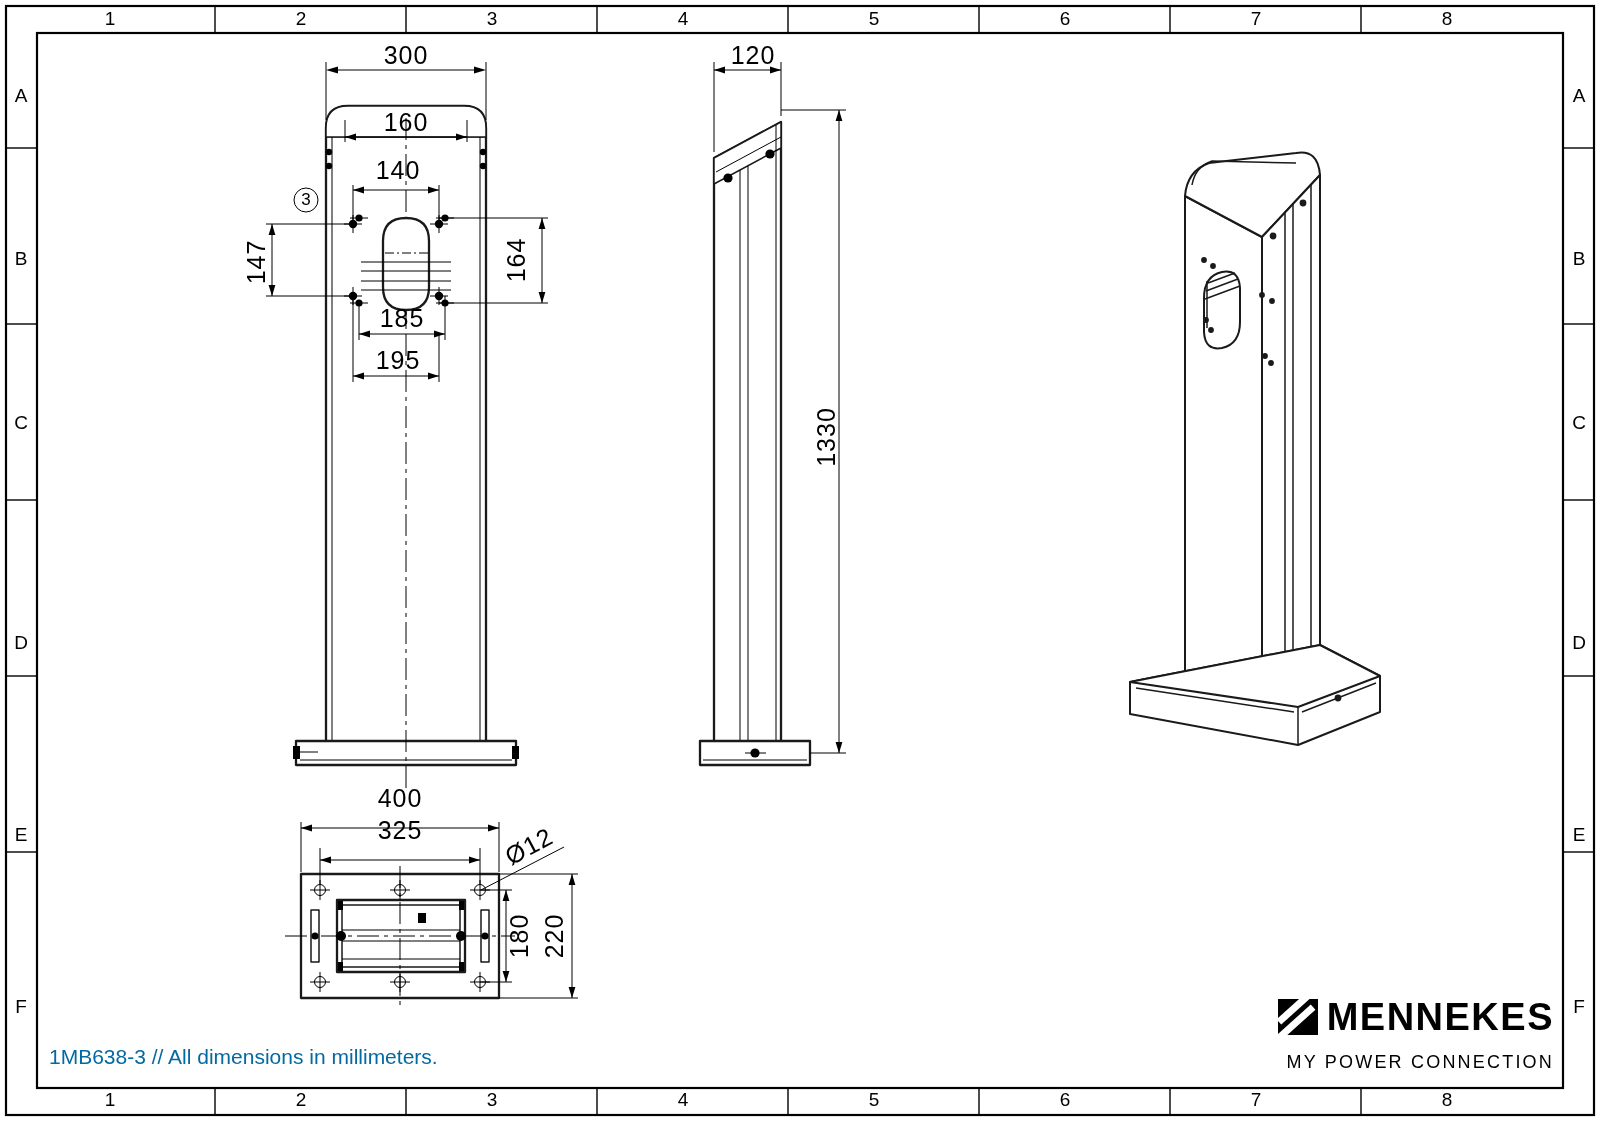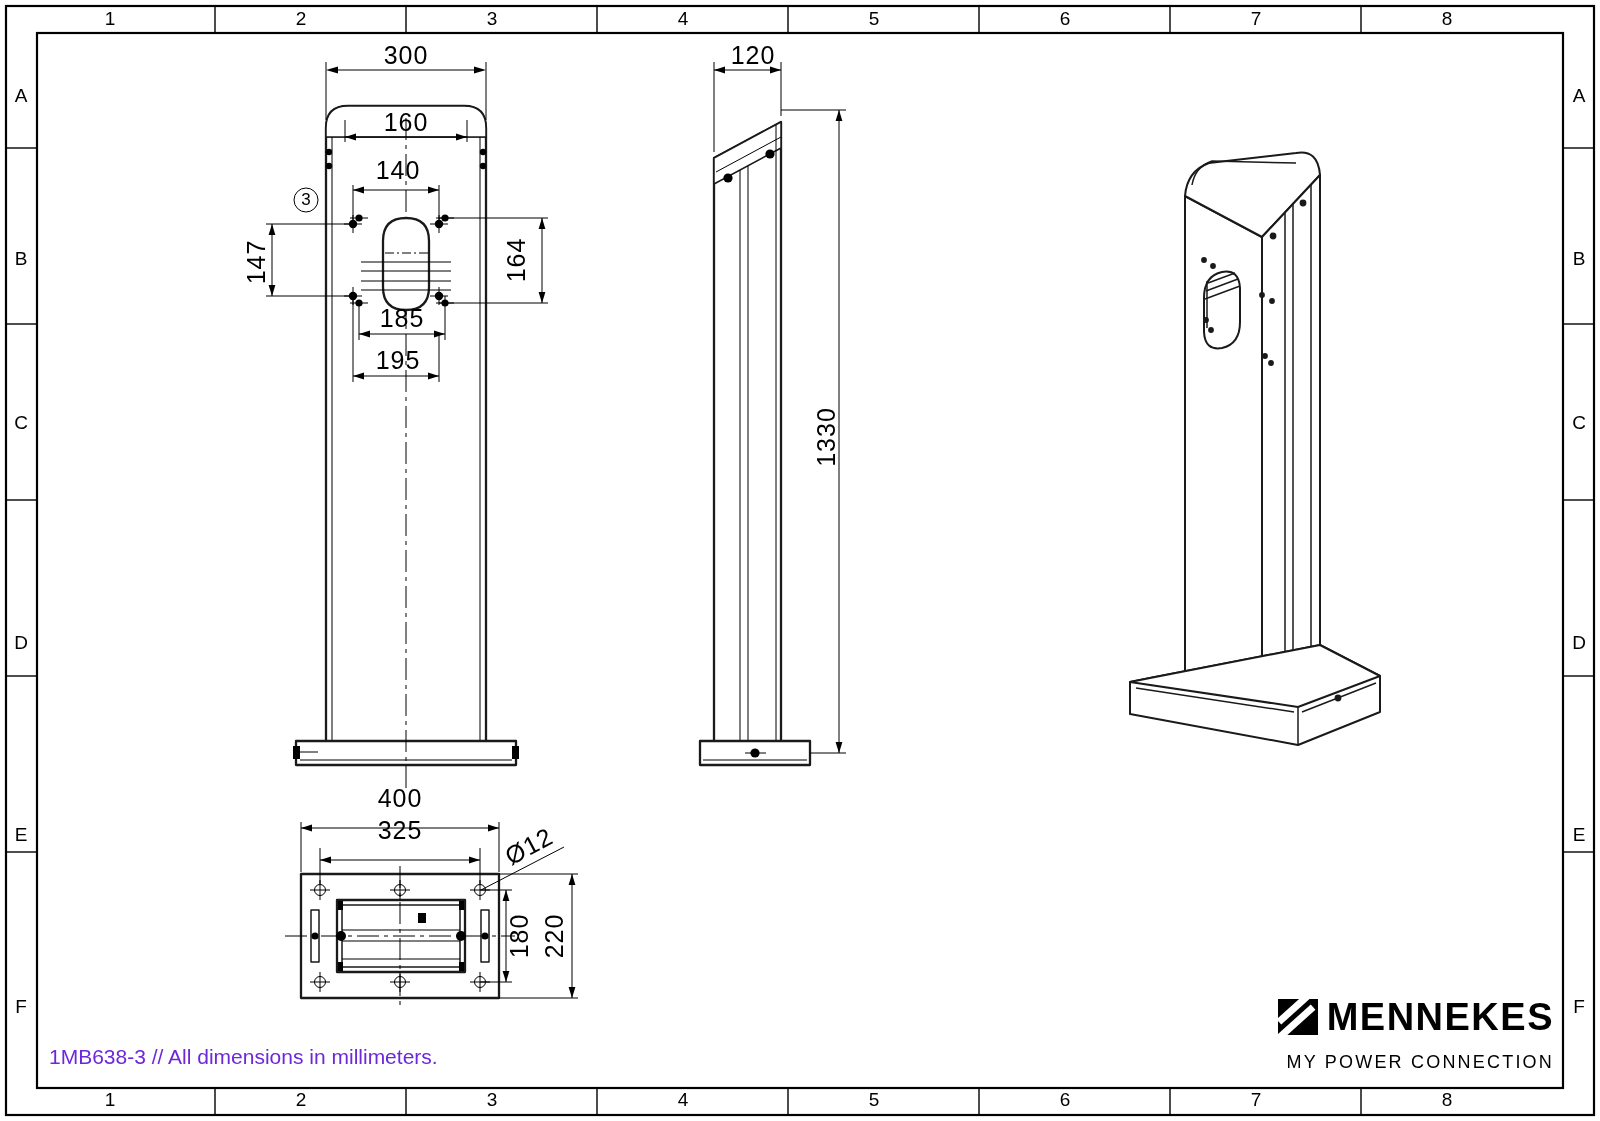--- a/index.html
+++ b/index.html
@@ -20,21 +20,21 @@
   .ctr{fill:none;stroke:#000;stroke-width:1.0;
        stroke-dasharray:22 5 4 5;}
   .ctrs{fill:none;stroke:#000;stroke-width:1.0;
        stroke-dasharray:9 3 2 3;}
   .dimtxt{font-family:"Liberation Sans",sans-serif;font-size:25px;fill:#000;
           text-anchor:middle;dominant-baseline:middle;letter-spacing:1px;}
   .balloon{font-family:"Liberation Sans",sans-serif;font-size:17px;fill:#000;
           text-anchor:middle;dominant-baseline:middle;}
   .iso{fill:#ffffff;stroke:#1a1a1a;stroke-width:2.0;stroke-linejoin:round;}
   .isol{fill:none;stroke:#1a1a1a;stroke-width:1.5;}
-  .note{position:absolute;font-size:21px;color:#6d28d9;white-space:nowrap;}
+  .note{position:absolute;font-size:21px;color:#0369a1;white-space:nowrap;}
   .logo-wrap{position:absolute;right:46px;bottom:48px;text-align:right;}
   .logo-row{display:flex;align-items:center;justify-content:flex-end;gap:9px;}
   .logo-mark{width:40px;height:36px;background:#000;position:relative;overflow:hidden;}
   .logo-mark:before{content:"";position:absolute;left:-5px;top:4px;width:46px;height:7px;
      background:#fff;transform:rotate(-42deg);}
   .logo-mark:after{content:"";position:absolute;left:-5px;top:20px;width:46px;height:7px;
      background:#fff;transform:rotate(-42deg);}
   .logo-name{font-size:38px;font-weight:bold;letter-spacing:1.5px;line-height:1;}
   .logo-tag{font-size:18px;letter-spacing:2.2px;margin-top:16px;}
 </style>

